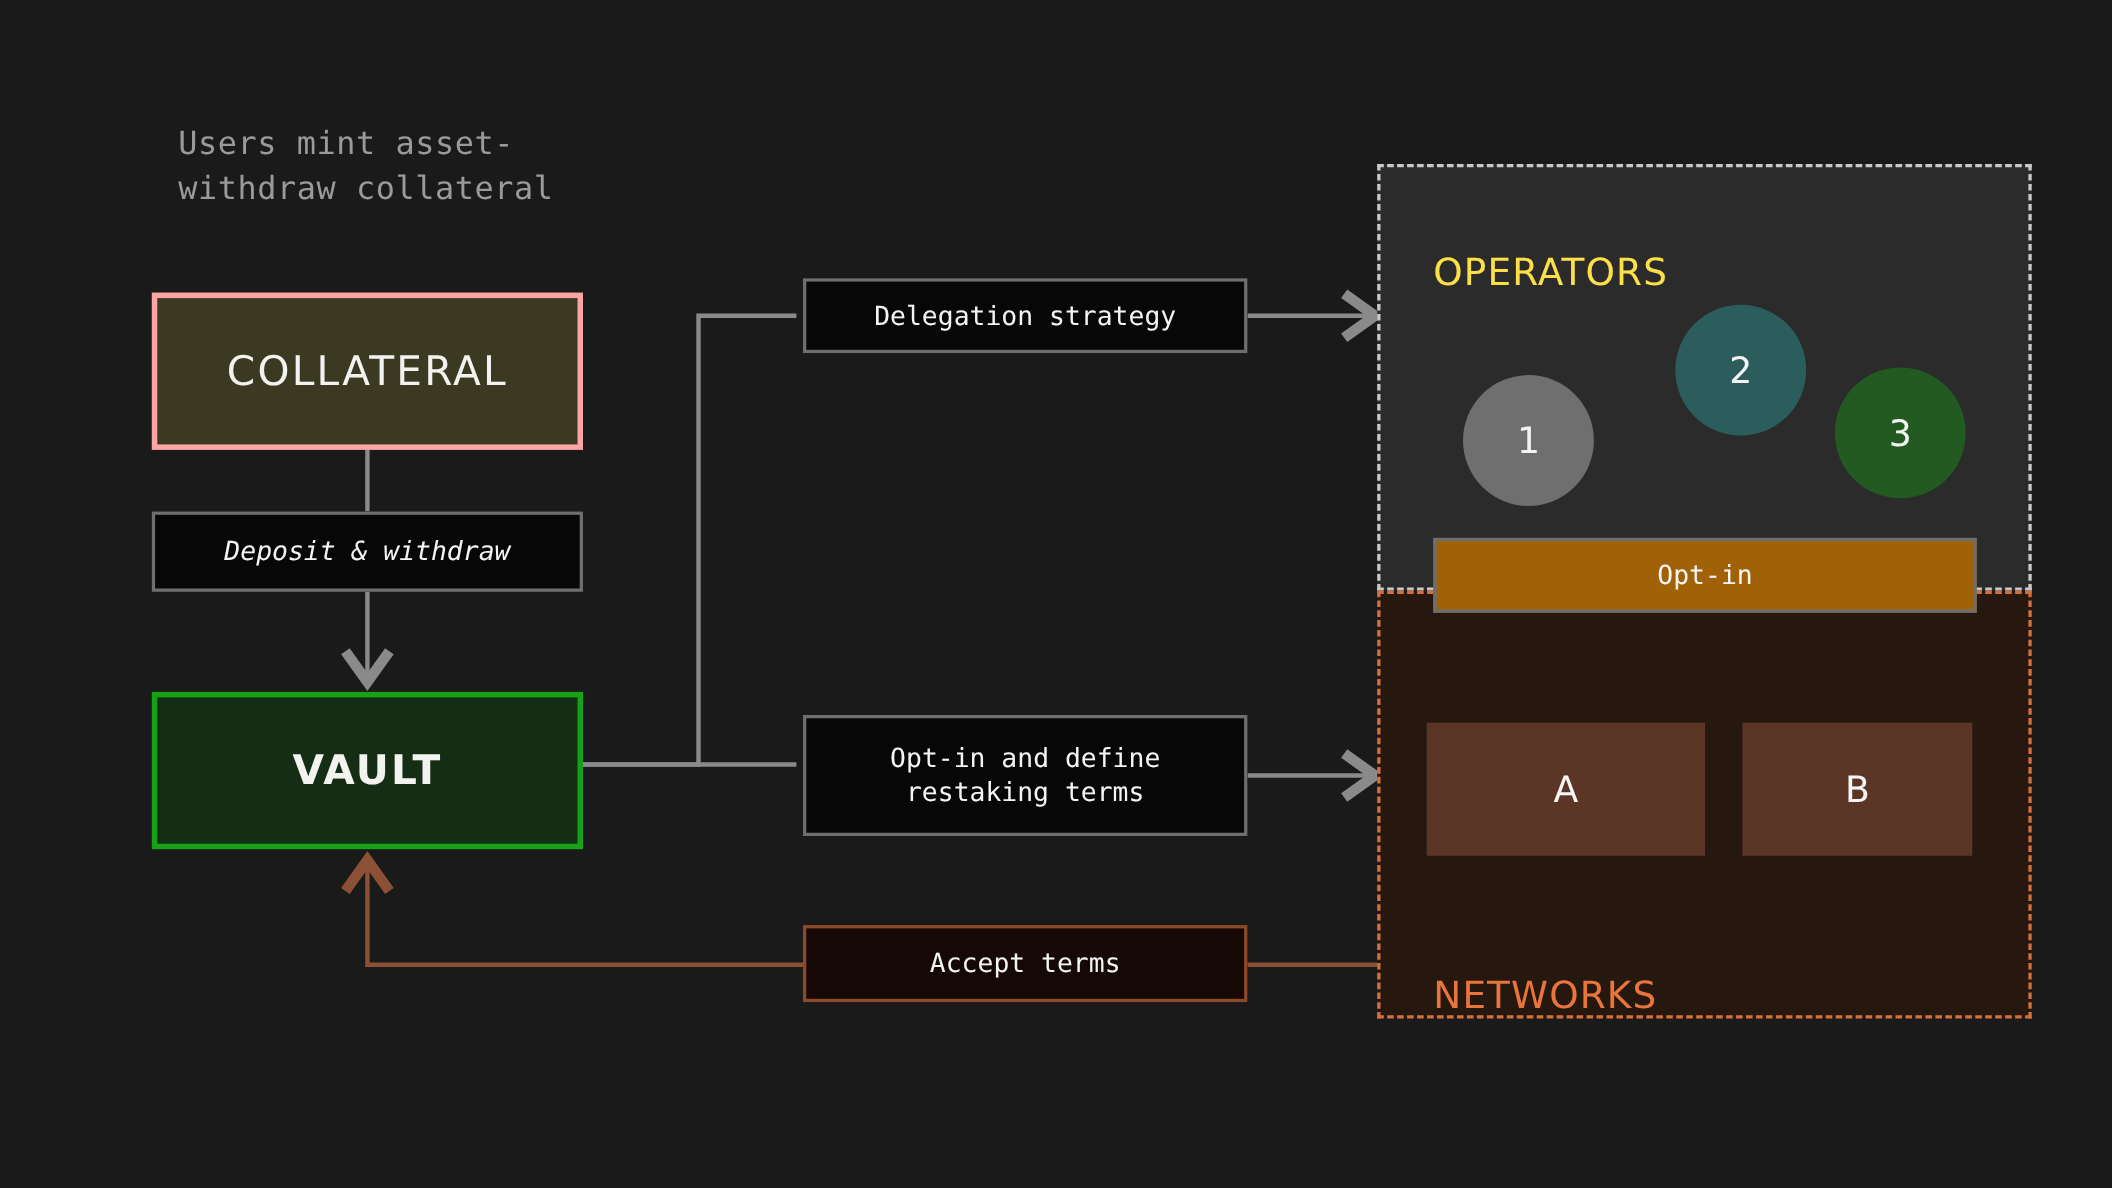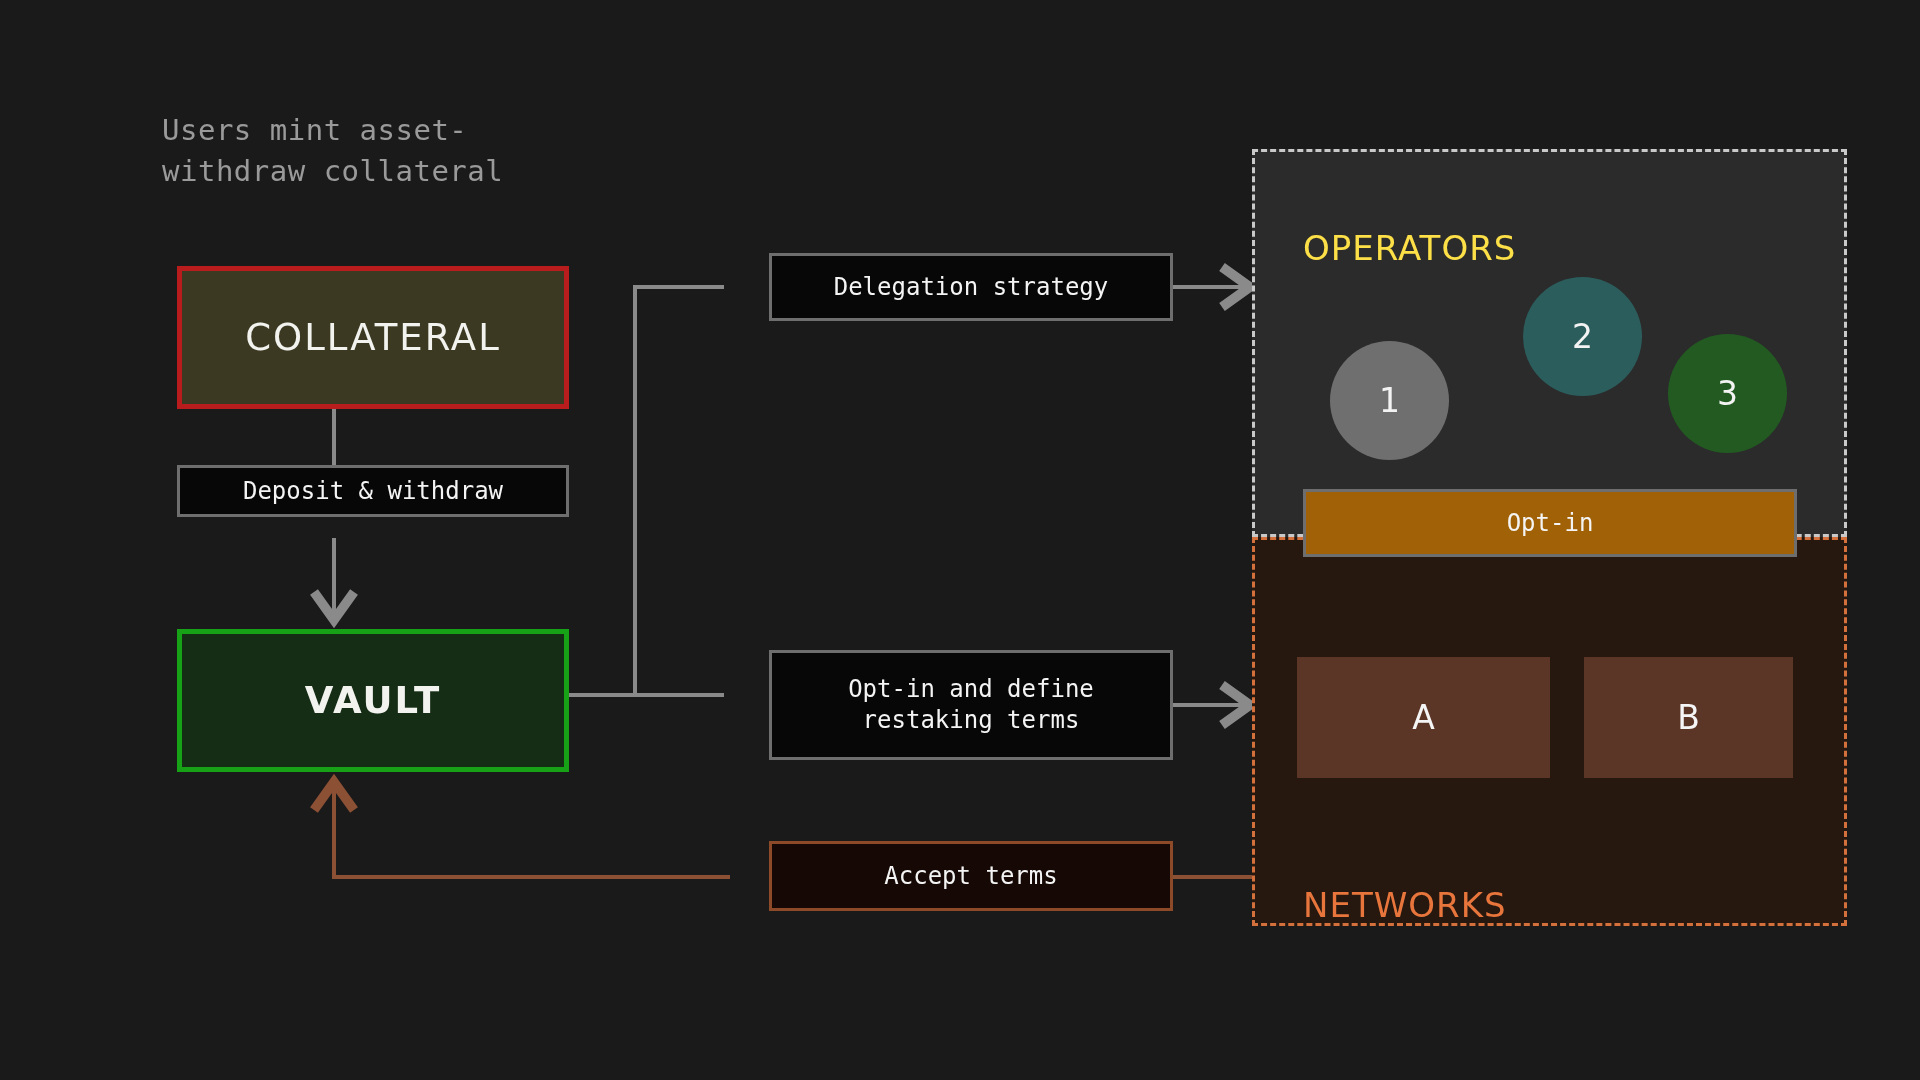--- a/index.html
+++ b/index.html
@@ -10,42 +10,42 @@
   .stage{position:absolute;left:0;top:0;width:1920px;height:1080px;}
   svg.wires{position:absolute;left:0;top:0;width:1920px;height:1080px;overflow:visible;}
 
   .caption{
     position:absolute;left:162px;top:110px;width:420px;
     color:#9a9a9a;font-size:29px;line-height:1.42;letter-spacing:0.5px;
     font-family:"DejaVu Sans Mono","Liberation Mono",monospace;
     white-space:pre-line;
   }
 
-  .node{position:absolute;box-sizing:border-box;display:flex;align-items:center;justify-content:center;text-align:center;margin-left:39px;}
+  .node{position:absolute;box-sizing:border-box;display:flex;align-items:center;justify-content:center;text-align:center;}
 
   .collateral{
     left:138px;top:266px;width:392px;height:143px;
-    background:#3b3921;border:5px solid #b91c1c;
+    background:#3b3921;border:5px solid #fca5a5;
     color:#f2f2ee;font-size:37px;letter-spacing:2px;
     font-family:"DejaVu Sans","Liberation Sans",sans-serif;
   }
   .vault{
     left:138px;top:629px;width:392px;height:143px;
     background:#152d14;border:5px solid #17a117;
     color:#f2f2ee;font-size:37px;letter-spacing:2px;
     font-family:"DejaVu Sans","Liberation Sans",sans-serif;
     font-weight:bold;
   }
 
   .pill{
     background:#070707;border:3px solid #6e6e6e;
     color:#f4f4f4;font-size:24px;line-height:1.28;
     font-family:"DejaVu Sans Mono","Liberation Mono",monospace;
   }
-  .deposit{left:138px;top:465px;width:392px;height:52px;}
+  .deposit{left:138px;top:465px;width:392px;height:73px;font-style:italic;}
   .delegation{left:730px;top:253px;width:404px;height:68px;}
   .optdefine{left:730px;top:650px;width:404px;height:110px;}
   .accept{
     left:730px;top:841px;width:404px;height:70px;
     background:#150805;border:3px solid #8c4a29;color:#f4f4f4;font-size:24px;
     font-family:"DejaVu Sans Mono","Liberation Mono",monospace;
   }
 
   .panel{position:absolute;box-sizing:border-box;}
   .operators-panel{

